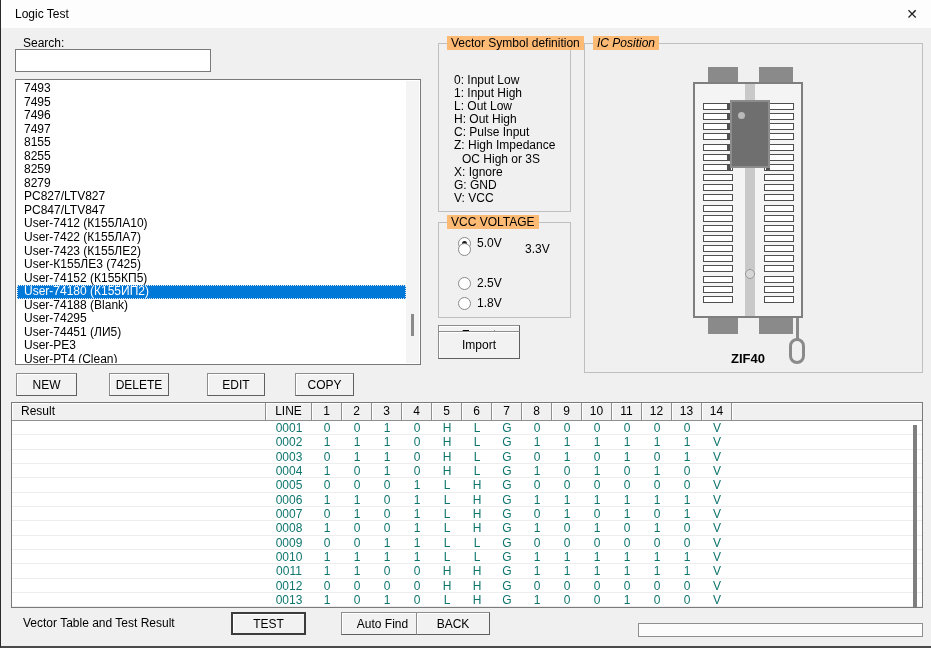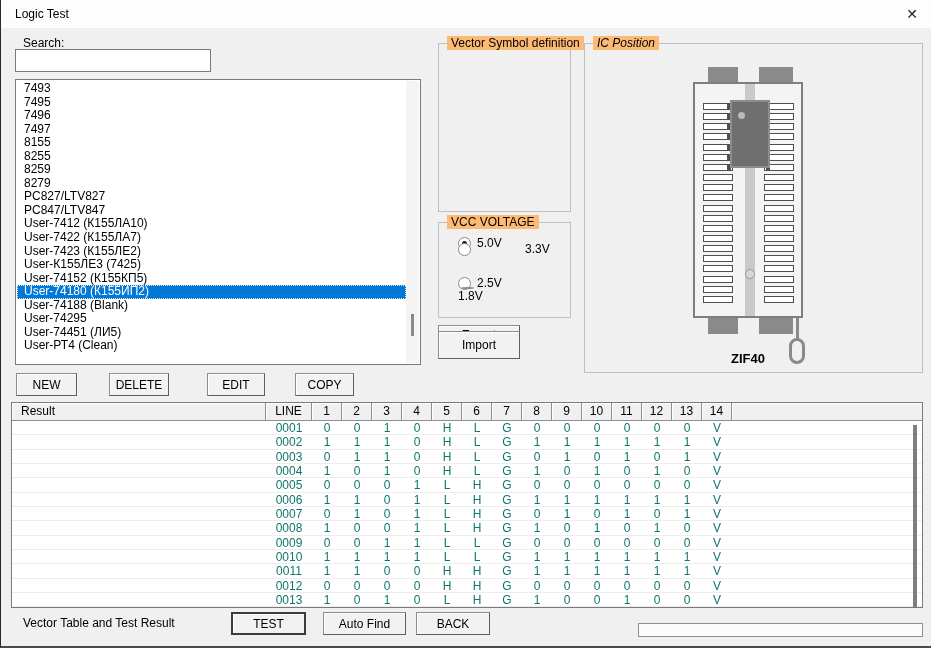--- a/index.html
+++ b/index.html
@@ -91,52 +91,65 @@
         <div class="list-item">PC847/LTV847</div>
         <div class="list-item">User-7412 (К155ЛА10)</div>
         <div class="list-item">User-7422 (К155ЛА7)</div>
         <div class="list-item">User-7423 (К155ЛЕ2)</div>
         <div class="list-item">User-К155ЛЕ3 (7425)</div>
         <div class="list-item">User-74152 (К155КП5)</div>
         <div class="list-item selected">User-74180 (К155ИП2)</div>
         <div class="list-item">User-74188 (Blank)</div>
         <div class="list-item">User-74295</div>
         <div class="list-item">User-74451 (ЛИ5)</div>
+        <div class="list-item">User-РЕ3</div>
         <div class="list-item">User-РТ4 (Clean)</div>
       </div>
     <div class="list-scroll">
       <div class="list-thumb"></div>
     </div>
   </div>
 
   <button class="win-btn" style="left:15px; top:373px; width:61px; height:23px;">NEW</button>
   <button class="win-btn" style="left:108px; top:373px; width:60px; height:23px;">DELETE</button>
   <button class="win-btn" style="left:206px; top:373px; width:58px; height:23px;">EDIT</button>
   <button class="win-btn" style="left:294px; top:373px; width:59px; height:23px;">COPY</button>
 
   <div class="groupbox" style="left:437px; top:43px; width:133px; height:169px;">
     <span class="grouplabel">Vector Symbol definition</span>
+    <div style="position:absolute; left:0; top:30px; right:0;">
+        <div class="sym-line">0: Input Low</div>
+        <div class="sym-line">1: Input High</div>
+        <div class="sym-line">L: Out Low</div>
+        <div class="sym-line">H: Out High</div>
+        <div class="sym-line">C: Pulse Input</div>
+        <div class="sym-line">Z: High Impedance</div>
+        <div class="sym-line indent">OC High or 3S</div>
+        <div class="sym-line">X: Ignore</div>
+        <div class="sym-line">G: GND</div>
+        <div class="sym-line">V: VCC</div>
+      </div>
   </div>
 
   <div class="groupbox" style="left:437px; top:222px; width:133px; height:96px;">
     <span class="grouplabel">VCC VOLTAGE</span>
     <div>
         <div class="radio-row" style="top: 12px;">
           <span class="radio sel"></span>
           <span>5.0V</span>
         </div>
         <div class="radio-row" style="top: 18px; gap: 48px;">
           <span class="radio"></span>
           <span>3.3V</span>
         </div>
         <div class="radio-row" style="top: 52px;">
           <span class="radio"></span>
           <span>2.5V</span>
         </div>
-        <div class="radio-row" style="top: 64px; flex-direction: column;">
+        <div class="radio-row" style="top: 72px;">
           <span class="radio"></span>
           <span>1.8V</span>
         </div>
       </div>
   </div>
 
   <button class="win-btn" style="left:437px; top:325px; width:82px; height:20px;">Export</button>
   <button class="win-btn" style="left:437px; top:331px; width:82px; height:28px;">Import</button>
 
   <div class="groupbox" style="left:583px; top:43px; width:339px; height:330px;font-style:italic;">
@@ -481,17 +494,17 @@
           <div class="c-pin">0</div>
           <div class="c-pin">0</div>
           <div class="c-pin">V</div>
         </div>
       </div>
     <div class="t-scroll-thumb"></div>
   </div>
 
   <span class="footer-label">Vector Table and Test Result</span>
   <button class="win-btn default" style="left:230px; top:612px; width:75px; height:23px;">TEST</button>
-  <button class="win-btn" style="left:322px; top:612px; width:83px; height:23px;">Auto Find</button>
+  <button class="win-btn" style="left:340px; top:612px; width:83px; height:23px;">Auto Find</button>
   <button class="win-btn" style="left:415px; top:612px; width:74px; height:23px;">BACK</button>
   <div class="progress"></div>
 
 </div>
 
 </body></html>

